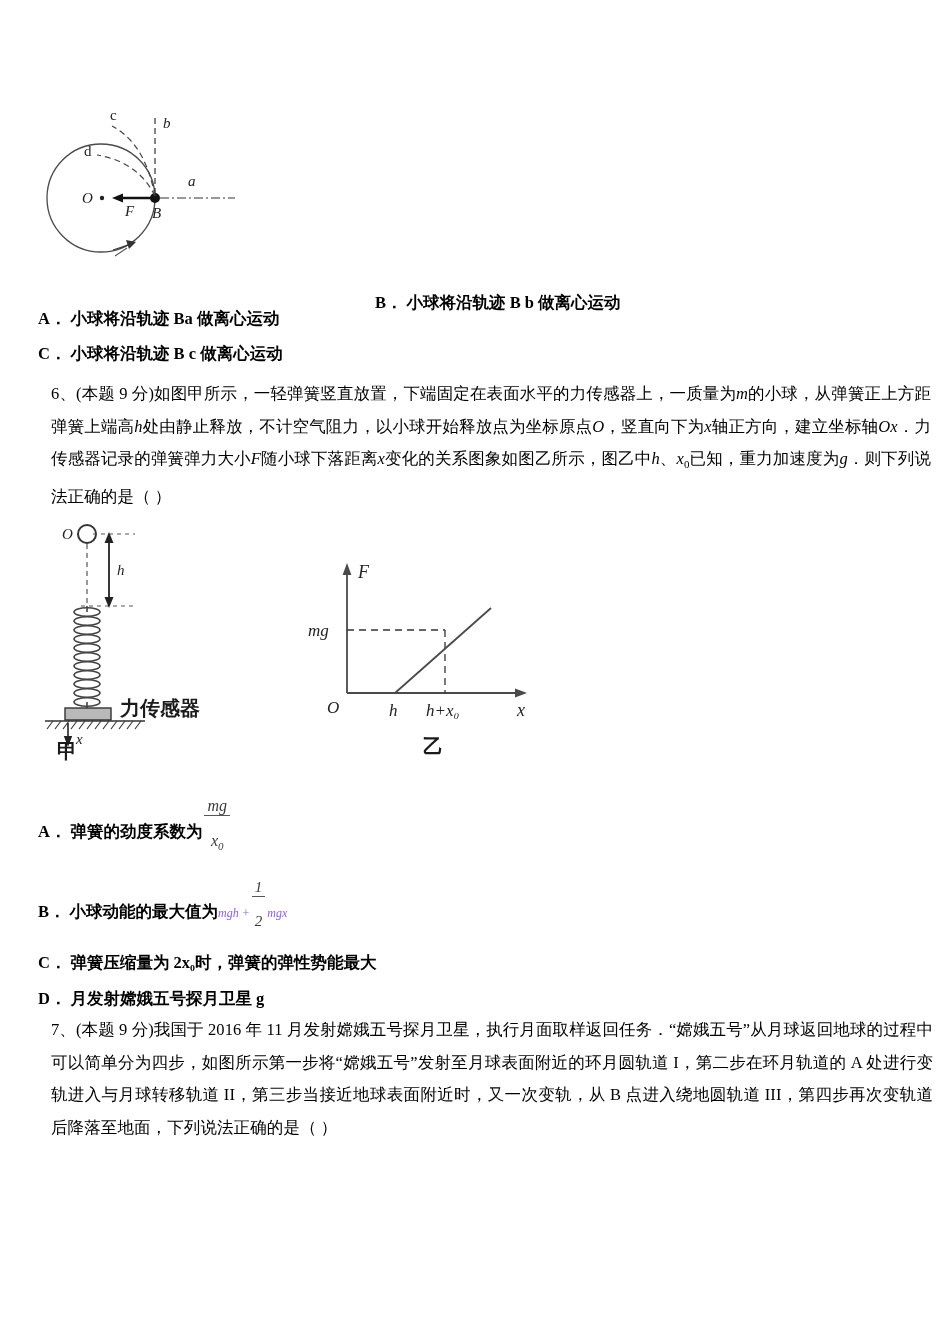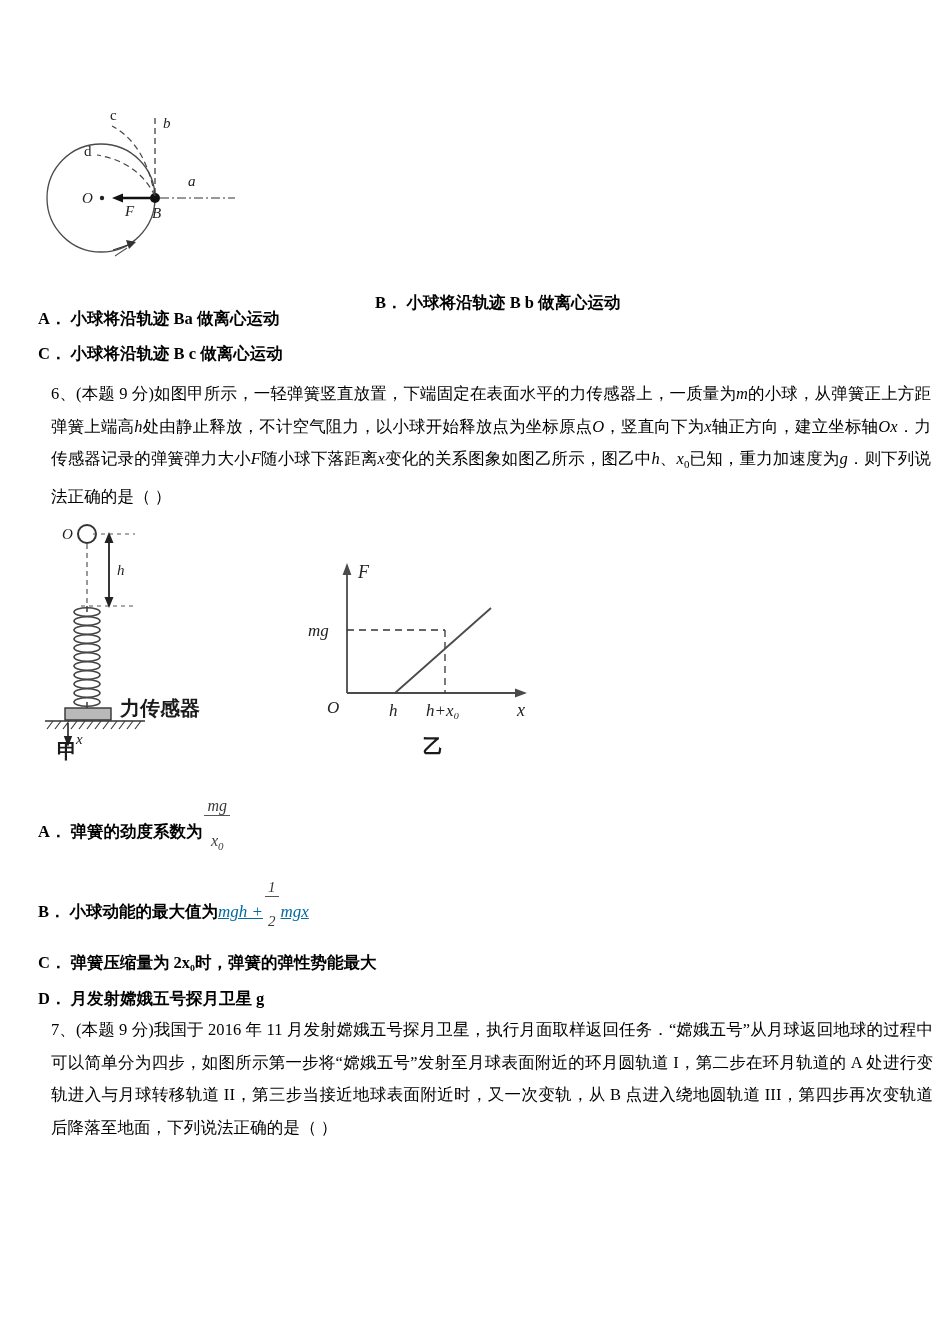--- a/index.html
+++ b/index.html
@@ -59,23 +59,22 @@
     margin: 0 2px;
     position: relative;
     top: -1px;
   }
   .frac .num { display: block; padding: 0 3px; font-size: 16px; }
   .frac .den { display: block; padding: 16px 3px; font-size: 16px; border-top: 1.2px solid #555; }
   .frac.small .num, .frac.small .den { font-size: 15px; }
   .mathtext {
     font-style: italic;
     font-weight: 400;
-    color: #0369a1;
-    font-size: 17px;
-    text-decoration: underline;
+    color: #8b5cf6;
+    font-size: 12px;
   }
 
   
   .fig-circle { position: absolute; left: 30px; top: 88px; width: 260px; height: 185px; }
 
   
   .fig-spring { position: absolute; left: 35px; top: 518px; width: 250px; height: 240px; }
 
   
   .fig-graph { position: absolute; left: 295px; top: 548px; width: 280px; height: 215px; }

